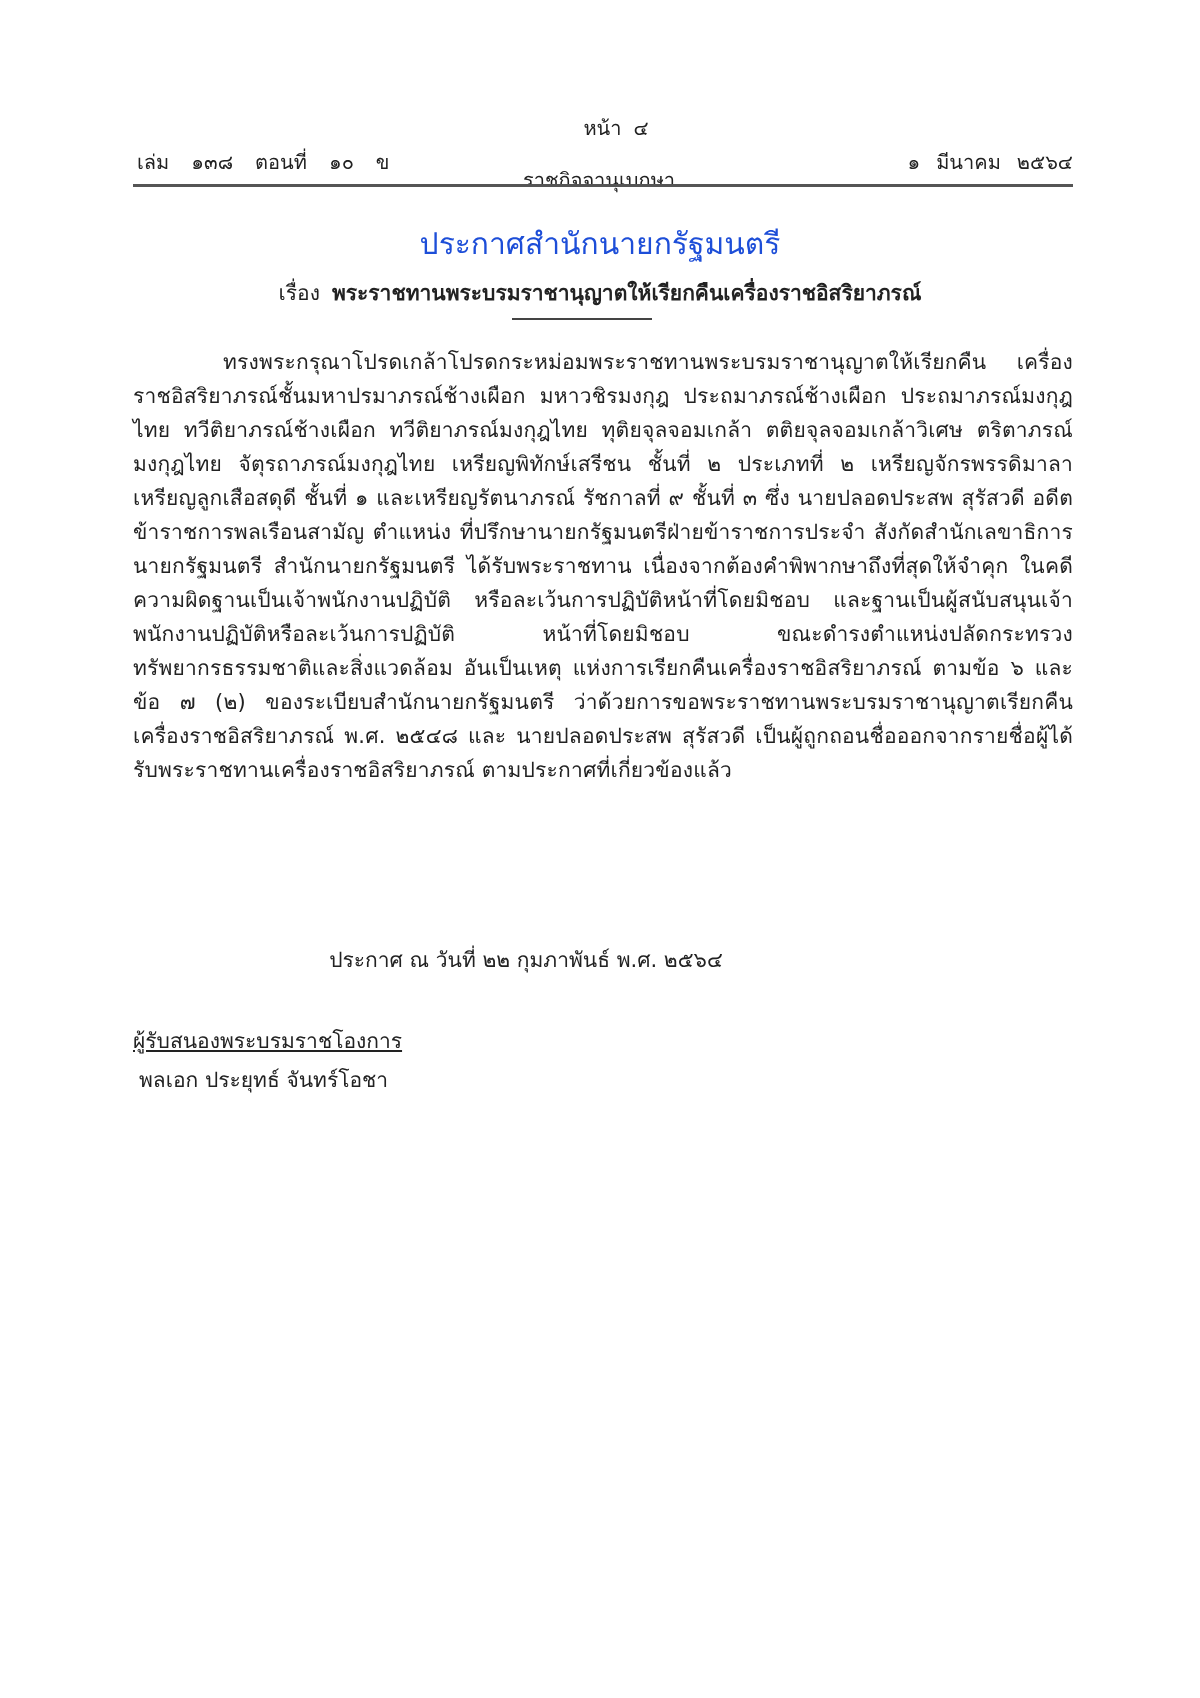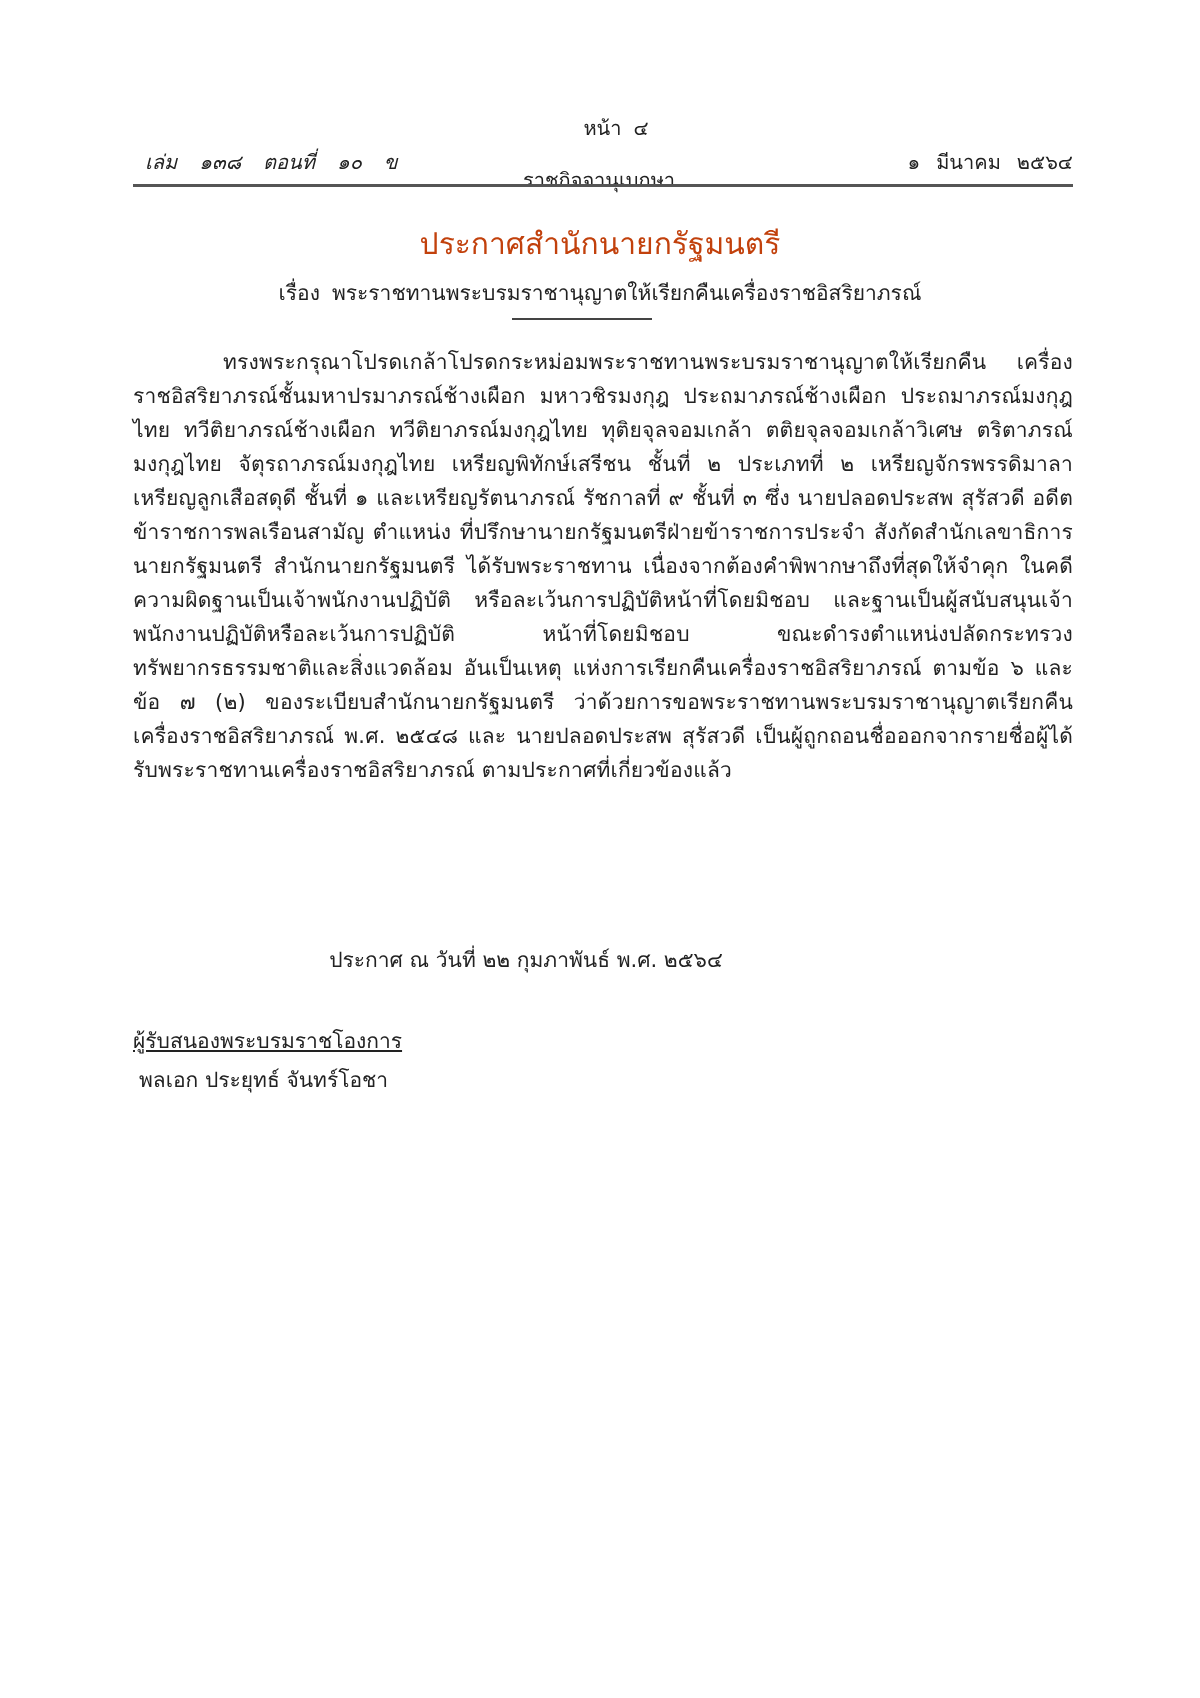--- a/index.html
+++ b/index.html
@@ -10,38 +10,38 @@
   }
   .page-num {
     position: absolute; top: 112px; left: 16px; width: 1200px;
     text-align: center; font-size: 20px; transform: translateX(0);
   }
   .page-num span { margin: 0 6px; }
   .header-row {
     position: absolute; top: 146px; left: 133px; width: 940px; height: 34px;
     font-size: 20px;
   }
-  .header-left { position: absolute; left: 12px; top: 0; white-space: nowrap; font-style: italic; }
+  .header-left { position: absolute; left: 4px; top: 0; white-space: nowrap; }
   .header-left span { margin-right: 22px; }
   .header-center { position: absolute; left: 390px; top: 18px; white-space: nowrap; }
   .header-right { position: absolute; right: 0; top: 0; white-space: nowrap; text-align: right; }
   .header-right span { margin-left: 16px; }
   .header-rule {
     position: absolute; top: 184px; left: 133px; width: 940px; height: 3px;
     background: #555555;
   }
   .title {
     position: absolute; top: 220px; left: 0; width: 1200px; text-align: center;
-    font-size: 30px; color: #c2410c;
+    font-size: 30px; color: #1d4ed8;
   }
   .subject {
     position: absolute; top: 276px; left: 0; width: 1200px; text-align: center;
     font-size: 21px;
   }
-  .subject span + span { margin-left: 12px; }
+  .subject span + span { margin-left: 12px; font-weight: bold; }
   .title-rule {
     position: absolute; top: 318px; left: 512px; width: 140px; height: 2px;
     background: #444;
   }
   .body-text {
     position: absolute; top: 345px; left: 133px; width: 940px;
     font-size: 21px; line-height: 34px; text-align: justify;
     text-indent: 90px;
     letter-spacing: 0.2px;
   }

